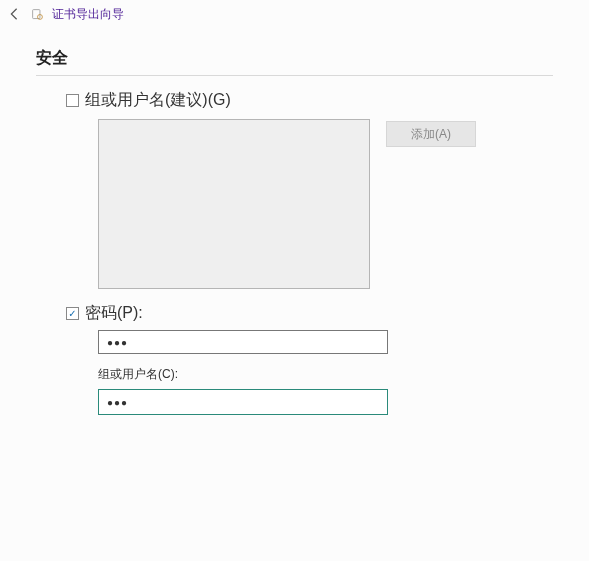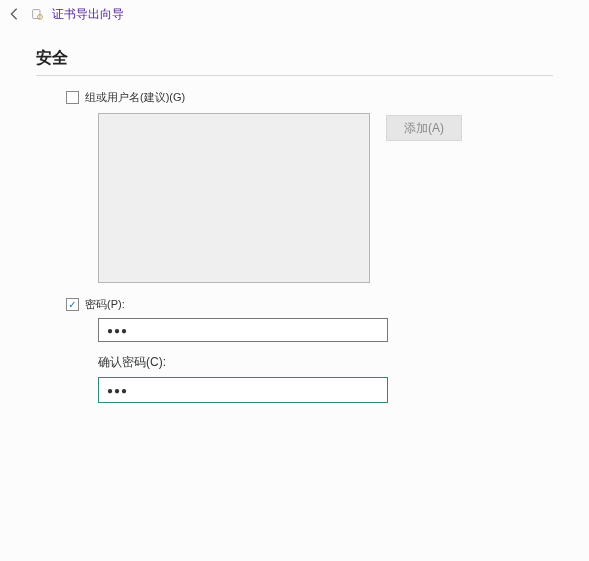--- a/index.html
+++ b/index.html
@@ -65,41 +65,41 @@
     border: 1px solid #888;
     background: #fff;
     display: inline-flex;
     align-items: center;
     justify-content: center;
     font-size: 10px;
     line-height: 1;
     color: #1a6fb0;
   }
   .chk.unchecked { color: transparent; }
-  .group-label { font-size: 11px; color: #333; }
+  .group-label { font-size: 16px; color: #333; }
   .mid-row {
     display: flex;
     gap: 16px;
     margin-left: 62px;
     align-items: flex-start;
   }
   .listbox {
     width: 272px;
     height: 170px;
     background: #efefef;
     border: 1px solid #b5b5b5;
   }
   .btn-col {
     display: flex;
     flex-direction: column;
     gap: 14px;
     padding-top: 2px;
   }
   .btn {
-    width: 76px;
+    width: 90px;
     height: 26px;
     background: #e6e6e6;
     border: 1px solid #d6d6d6;
     color: #888;
     font-size: 12px;
     display: flex;
     align-items: center;
     justify-content: center;
     cursor: default;
   }
@@ -184,19 +184,19 @@
   </div>
 
   <div class="pwd-section">
     <div class="pwd-row">
       <span class="chk">✓</span>
       <span class="group-label">密码(P):</span>
     </div>
     <div class="pwd-input">
       <span>●●●</span>
     </div>
-    <div class="confirm-label">确认密码(C):</div>
+    <div class="confirm-label">组或用户名(C):</div>
     <div class="confirm-input">
       <span>●●●</span>
     </div>
   </div>
 
 </div>
 
 </body></html>

